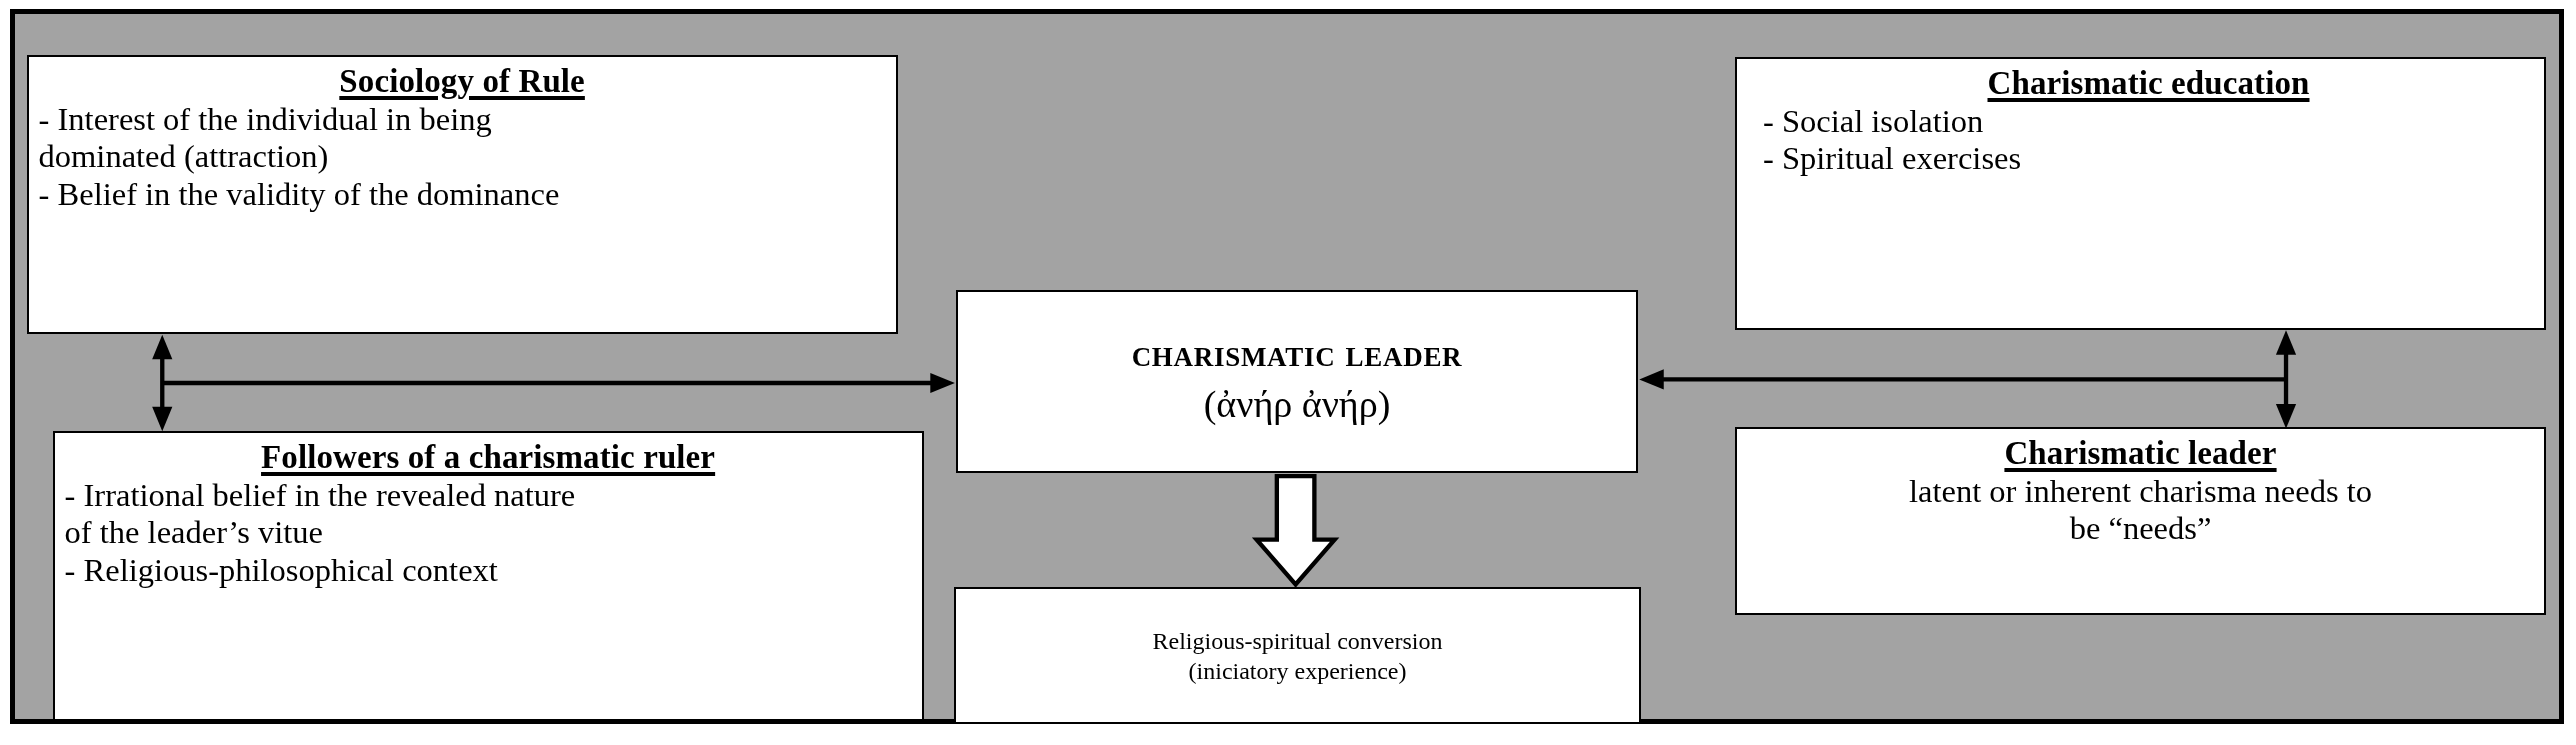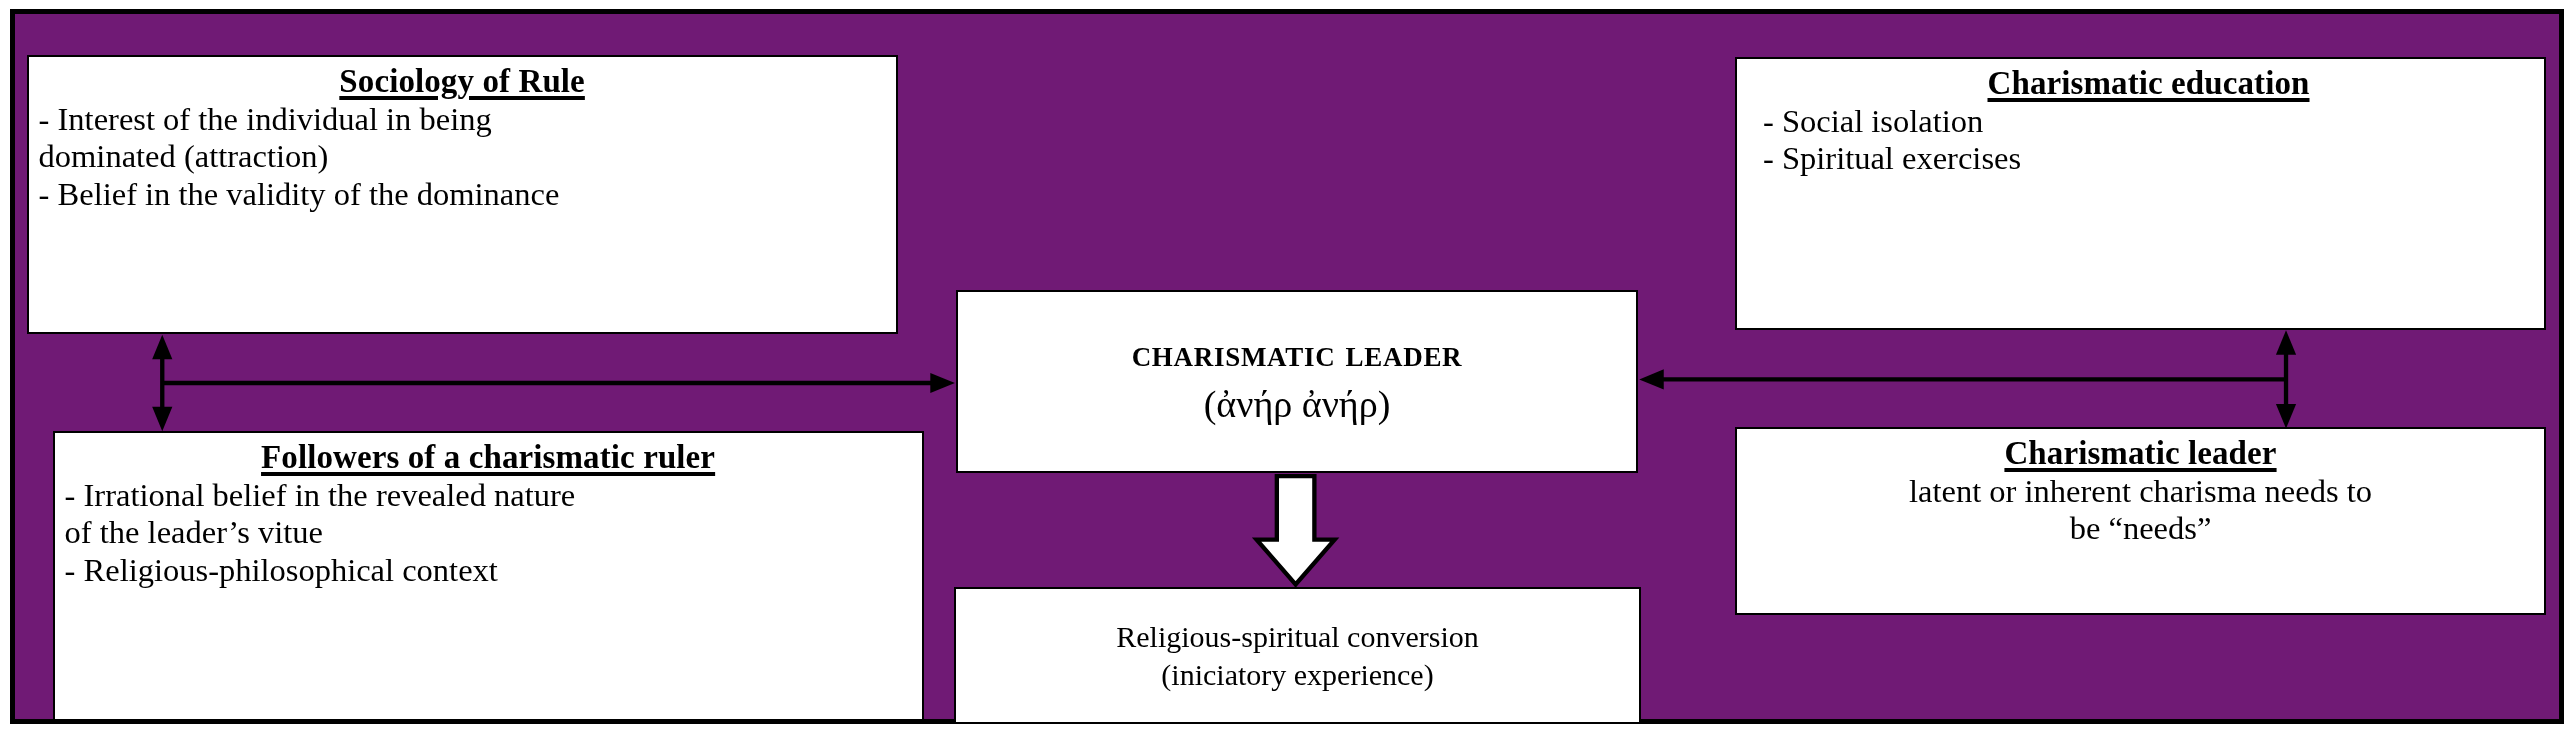--- a/index.html
+++ b/index.html
@@ -17,21 +17,21 @@
 
   
   #diagram-frame {
     position: absolute;
     left: 10px;
     top: 9.4px;
     width: 2554px;
     height: 715px;
     border: 5px solid #000000;
     box-sizing: border-box;
-    background: #701a75;
+    background: #a3a3a3;
   }
 
   
   .node-box {
     position: absolute;
     border: 2.2px solid #000000;
     box-sizing: border-box;
     background: #ffffff;
     padding: 4.3px 10px;
   }
@@ -81,21 +81,21 @@
     line-height: 1.3;
     margin-top: 5.8px;
     white-space: nowrap;
   }
 
   #box-conversion {
     left: 939px; top: 573px; width: 687px; height: 137px;
     display: flex; flex-direction: column;
     align-items: center; justify-content: center;
   }
-  #box-conversion .node-line { font-size: 30px; line-height: 1.25; text-align: center; }
+  #box-conversion .node-line { font-size: 24px; line-height: 1.25; text-align: center; }
 
   
   #connectors {
     position: absolute;
     left: 0; top: 0;
     width: 2554px; height: 725px;
     pointer-events: none;
   }
 </style>
 </head>

